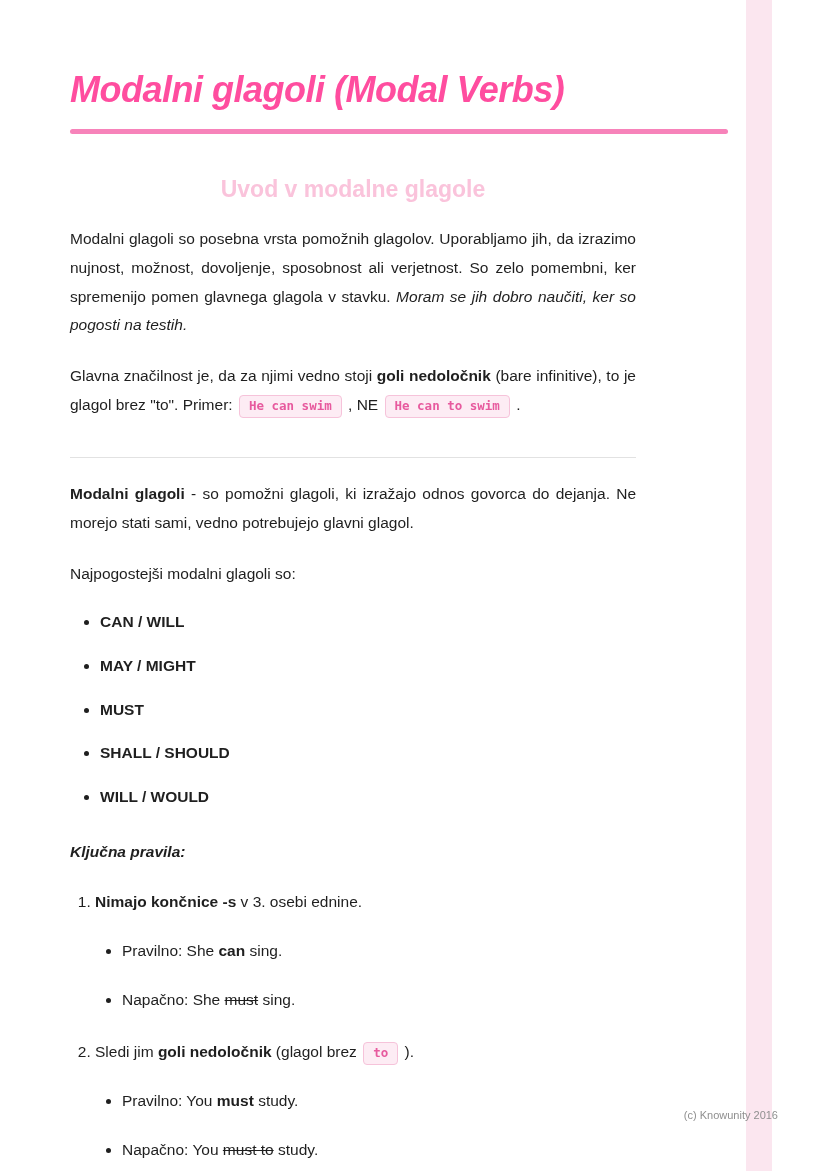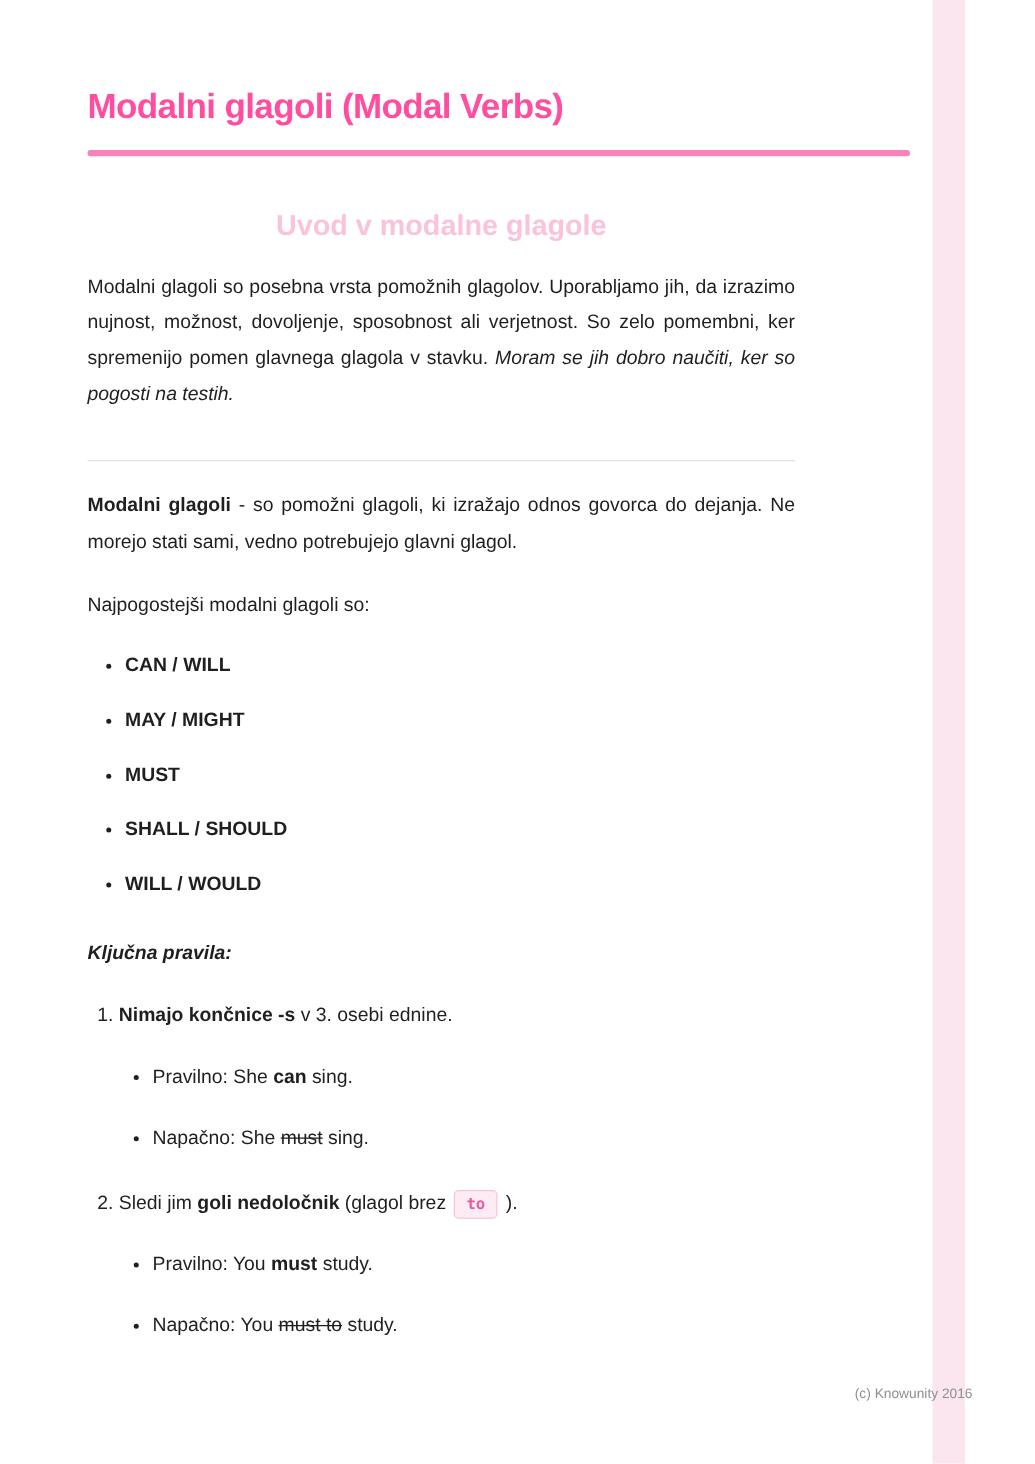--- a/index.html
+++ b/index.html
@@ -21,26 +21,27 @@
     width: 26px;
     background: #fbe6ef;
   }
   .content {
     position: relative;
     margin-left: 70px;
     width: 566px;
     padding-top: 68px;
   }
   h1 {
-    font-size: 28px;
+    font-size: 36px;
     font-weight: 800;
     letter-spacing: -0.5px;
     color: #ff4d9f;
     line-height: 1.2;
     white-space: nowrap;
+    font-style: italic;
   }
   .title-rule {
     width: 658px;
     height: 5px;
     background: #f783ba;
     border-radius: 3px;
     margin-top: 18px;
   }
   h2 {
     font-size: 23px;
@@ -120,20 +121,21 @@
 
 <div class="content">
 
   <h1>Modalni glagoli (Modal Verbs)</h1>
   <div class="title-rule"></div>
 
   <h2>Uvod v modalne glagole</h2>
 
   <p class="just"><span>Modalni glagoli so posebna vrsta pomožnih glagolov. Uporabljamo jih, da izrazimo nujnost, možnost, dovoljenje, sposobnost ali verjetnost. So zelo pomembni, ker spremenijo pomen glavnega glagola v stavku. </span><em>Moram se jih dobro naučiti, ker so pogosti na testih.</em></p>
 
+  <p class="just"><span>Glavna značilnost je, da za njimi vedno stoji </span><strong>goli nedoločnik</strong><span> (bare infinitive), to je glagol brez "to". Primer: </span><code class="chip">He can swim</code><span> , NE </span><code class="chip">He can to swim</code><span> .</span></p>
 
   <hr>
 
 
   <p class="just"><strong>Modalni glagoli</strong><span> - so pomožni glagoli, ki izražajo odnos govorca do dejanja. Ne morejo stati sami, vedno potrebujejo glavni glagol.</span></p>
 
   <p>Najpogostejši modalni glagoli so:</p>
 
   <ul class="modal-list">
     <li>CAN / WILL</li>

